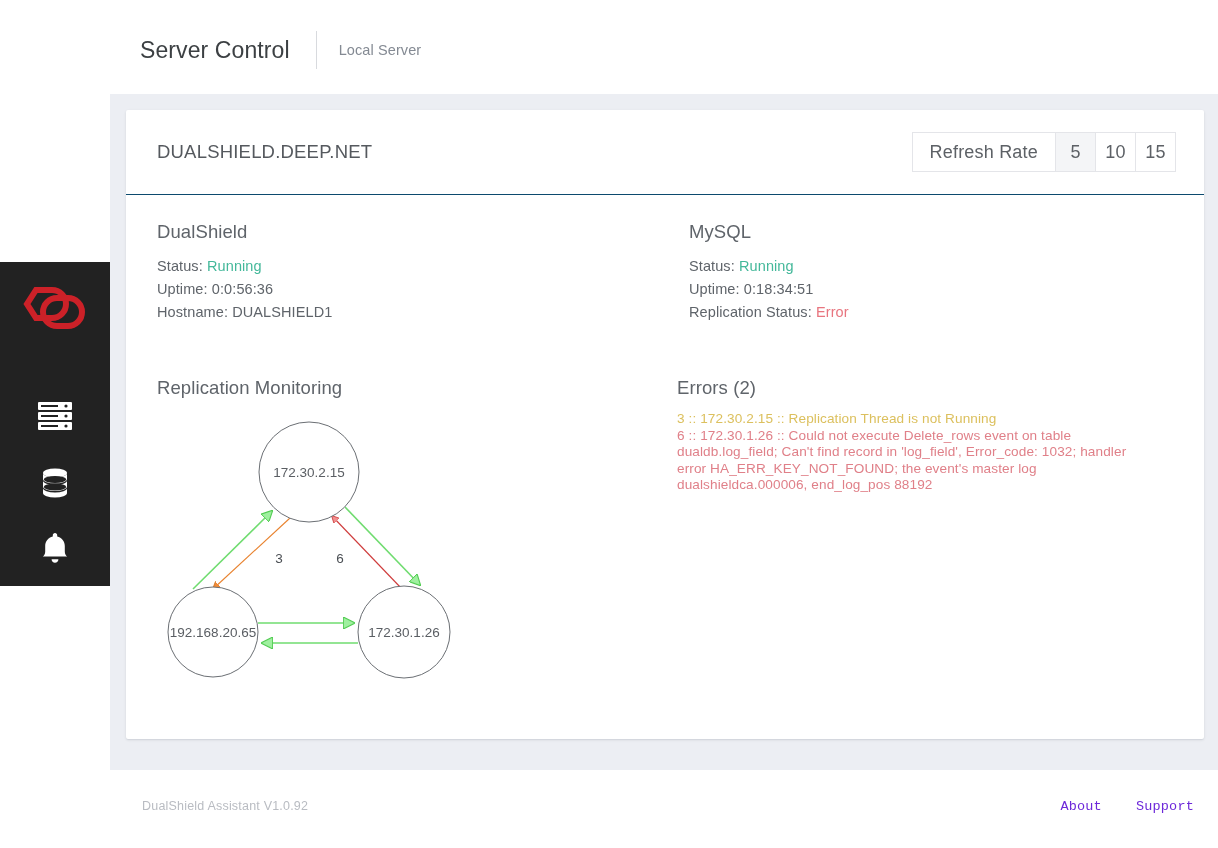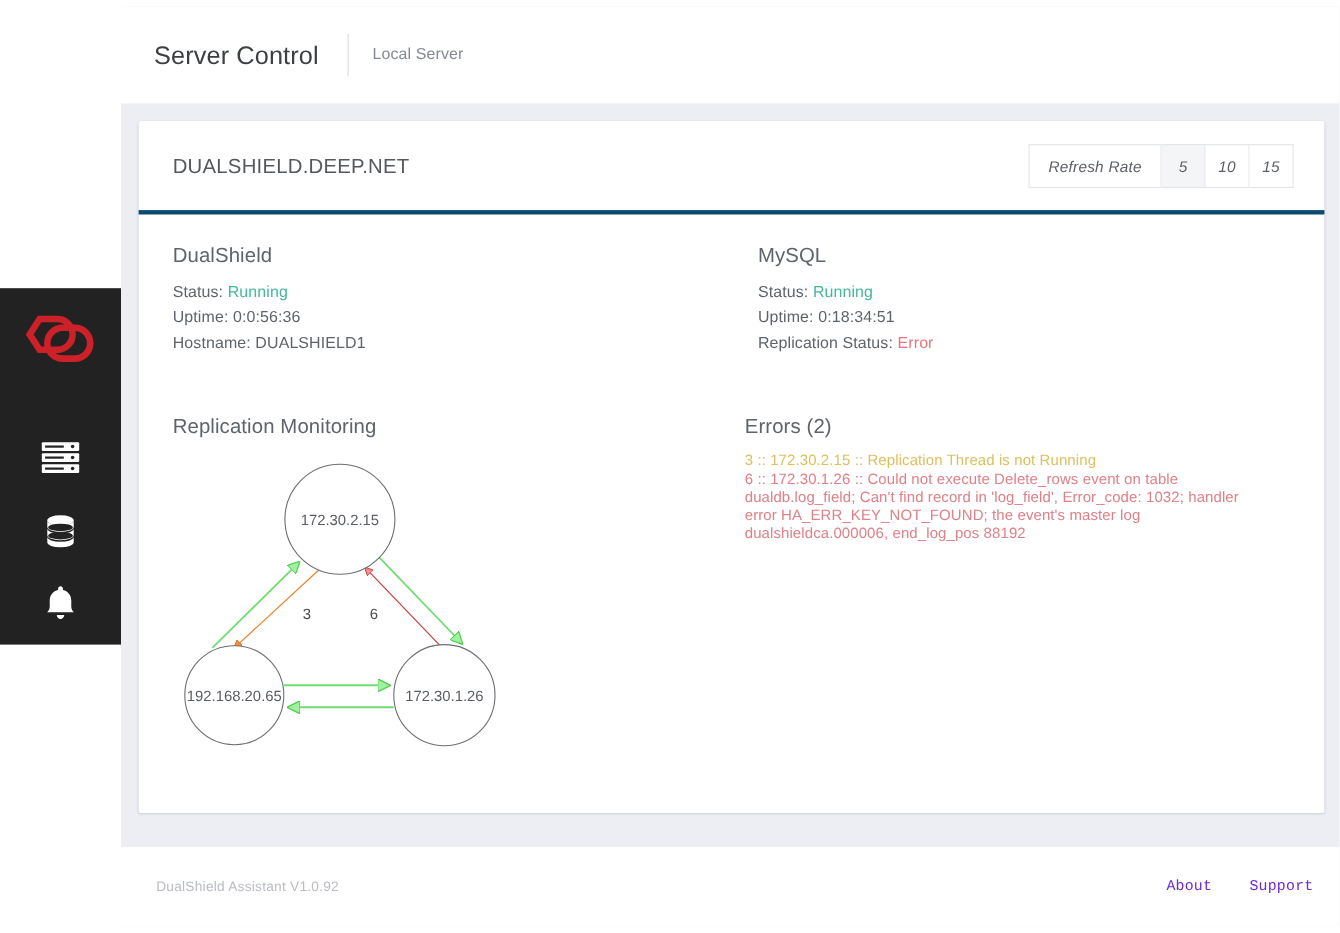--- a/index.html
+++ b/index.html
@@ -88,47 +88,46 @@
     border-radius: 2px;
     box-shadow: 0 1px 3px rgba(30,35,50,.10), 0 1px 1px rgba(30,35,50,.05);
     width: 1078px;
     height: 629px;
     display: flex;
     flex-direction: column;
   }
 
   .card-head {
     height: 85px;
-    border-bottom: 4px solid #0c4a6e;
+    border-bottom: 1px solid #0c4a6e;
     display: flex;
     align-items: center;
     justify-content: space-between;
     padding: 0 28px 0 31px;
     flex: none;
   }
   .card-title {
     font-size: 18.5px;
     color: #55595e;
     letter-spacing: .2px;
   }
 
   
   .btn-group { display: flex; align-items: stretch; height: 40px; }
   .btn-group > div {
     border: 1px solid #e4e5e9;
     border-left-width: 0;
     background: #ffffff;
     color: #5d6166;
-    font-size: 14px;
+    font-size: 18px;
     display: flex;
     align-items: center;
     justify-content: center;
     cursor: pointer;
     letter-spacing: .2px;
-    font-style: italic;
   }
   .btn-group > div:first-child {
     border-left-width: 1px;
     padding: 0 17px;
     cursor: default;
   }
   .btn-rate { width: 40px; }
   .btn-rate.active { background: #f4f5f7; }
 
   .card-body {

